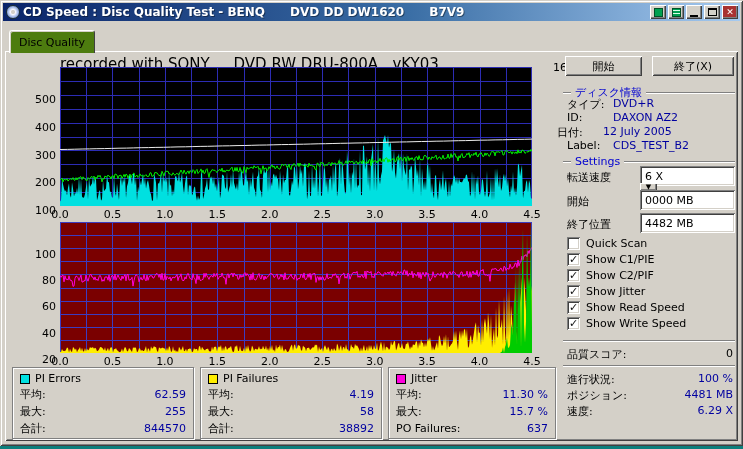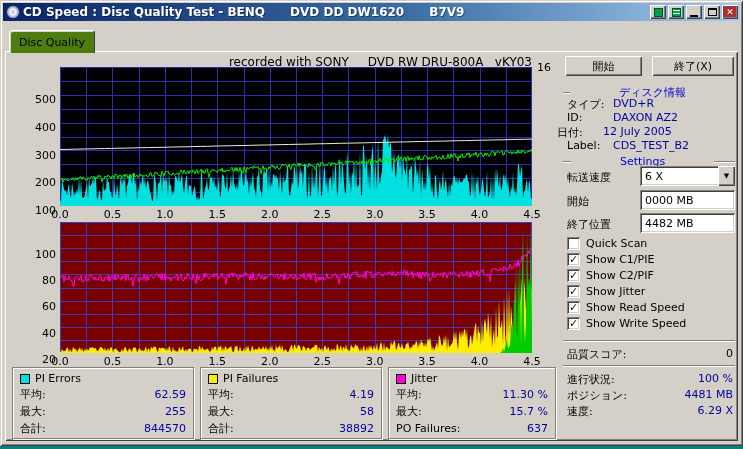--- a/index.html
+++ b/index.html
@@ -26,49 +26,49 @@
   .minglyph{width:8px;height:2px;background:#000;margin-top:7px;}
   .maxglyph{width:9px;height:8px;border:1px solid #000;border-top:2px solid #000;box-sizing:border-box;}
   .tab{position:absolute;left:9px;top:30px;width:84px;height:22px;background:#4d7c0f;z-index:3;
        border-top:1px solid #fff;border-left:1px solid #fff;border-right:1px solid #404040;
        border-radius:3px 3px 0 0;display:flex;align-items:center;justify-content:center;
        box-shadow:inset 1px 1px 0 #d4d0c8;}
   .panel{position:absolute;left:5px;top:51px;width:733px;height:390px;background:#d4d0c8;z-index:1;
        box-shadow:inset 1px 1px 0 #fff, inset -1px -1px 0 #404040,
                   inset 2px 2px 0 #d4d0c8, inset -2px -2px 0 #808080;}
   .abs{position:absolute;z-index:4;}
-  .rec{left:60px;top:55px;width:472px;text-align:right;font-size:12px;white-space:pre;}
+  .rec{left:60px;top:55px;width:472px;text-align:left;font-size:15px;white-space:pre;}
   .chartwrap{position:absolute;z-index:4;overflow:visible;}
   .chartwrap svg{display:block;}
   .tick{position:absolute;font-size:11px;color:#000;pointer-events:none;white-space:nowrap;}
   .tick-left{width:36px;text-align:right;margin-top:33px;}
   .tick-right{width:30px;text-align:left;}
   .tick-x{width:30px;text-align:center;}
   .lgroup{position:absolute;z-index:4;border:1px solid #808080;box-shadow:1px 1px 0 #fff, inset 1px 1px 0 #fff;
        padding:3px 7px;box-sizing:border-box;}
   .lhead{display:flex;align-items:center;height:15px;font-size:11px;}
   .swatch{width:10px;height:10px;border:1px solid #000;margin-right:5px;box-sizing:border-box;}
   .lrow{display:flex;justify-content:space-between;height:17px;align-items:center;}
   .lval{color:#0000a0;}
   .btn{position:absolute;z-index:4;background:#d4d0c8;display:flex;align-items:center;justify-content:center;
        box-shadow:inset 1px 1px 0 #fff, inset -1px -1px 0 #404040,
                   inset 2px 2px 0 #d4d0c8, inset -2px -2px 0 #808080;cursor:default;}
-  .sect{position:absolute;z-index:4;display:flex;align-items:center;gap:45px;}
+  .sect{position:absolute;z-index:4;display:flex;align-items:center;}
   .sline{height:0;border-top:1px solid #808080;border-bottom:1px solid #fff;}
   .w8{width:8px;}
   .grow{flex:1;}
   .slabel{color:#0000d0;margin:0 4px;white-space:nowrap;}
   .prow{position:absolute;z-index:4;display:flex;width:166px;}
   .plabel{flex:0 0 46px;white-space:nowrap;}
   .pval{color:#0000a0;white-space:nowrap;}
   .srow{position:absolute;z-index:4;display:flex;width:166px;justify-content:space-between;}
   .sval{color:#0000a0;}
   .sval.black{color:#000;}
   .inset{background:#fff;box-shadow:inset 1px 1px 0 #808080, inset -1px -1px 0 #fff,
-       inset 2px 2px 0 #404040, inset -2px -2px 0 #d4d0c8;box-sizing:border-box;}
+       inset 2px 2px 0 #404040, inset -2px -2px 0 #d4d0c8;box-sizing:border-box;flex-direction:column;}
   .textbox{position:absolute;z-index:4;padding:4px 0 0 5px;font-size:11px;color:#000;}
   .combo{position:absolute;z-index:4;display:flex;align-items:stretch;}
   .combo-text{flex:1;padding:4px 0 0 5px;}
   .combo-btn{width:17px;background:#d4d0c8;display:flex;align-items:center;justify-content:center;
        font-size:7px;box-shadow:inset 1px 1px 0 #fff, inset -1px -1px 0 #404040, inset -2px -2px 0 #808080;}
   .cbrow{position:absolute;z-index:4;display:flex;align-items:flex-end;}
   .cb{width:13px;height:13px;background:#fff;margin-right:6px;display:flex;align-items:center;justify-content:center;
        font-size:11px;line-height:10px;font-weight:bold;color:#101010;
        box-shadow:inset 1px 1px 0 #808080, inset -1px -1px 0 #fff, inset 2px 2px 0 #404040, inset -2px -2px 0 #d4d0c8;}
 </style>
@@ -135,21 +135,21 @@
         <rect x="0.5" y="0.5" width="471" height="138" fill="none" stroke="#2c2cb4"></rect>
         <polygon points="0,139 0.0,134.5 1.0,133.2 2.0,110.4 3.0,117.3 4.0,121.7 5.0,124.5 6.0,123.0 7.0,128.6 8.0,120.7 9.0,116.2 10.0,128.1 11.0,130.7 12.0,115.2 13.0,121.4 14.0,129.6 15.0,125.2 16.0,127.1 17.0,120.8 18.0,126.9 19.0,109.3 20.0,128.1 21.0,111.7 22.0,129.6 23.0,130.8 24.0,130.5 25.0,126.9 26.0,120.1 27.0,114.4 28.0,132.5 29.0,110.3 30.0,119.8 31.0,118.0 32.0,116.4 33.0,108.7 34.0,117.7 35.0,109.8 36.0,112.2 37.0,133.3 38.0,129.7 39.0,124.7 40.0,122.9 41.0,133.8 42.0,132.0 43.0,113.4 44.0,124.3 45.0,122.7 46.0,121.5 47.0,108.3 48.0,115.0 49.0,115.3 50.0,125.1 51.0,124.4 52.0,130.4 53.0,130.5 54.0,108.9 55.0,125.3 56.0,128.9 57.0,116.6 58.0,124.8 59.0,133.0 60.0,115.1 61.0,108.4 62.0,118.9 63.0,111.0 64.0,115.8 65.0,108.4 66.0,130.9 67.0,119.3 68.0,115.9 69.0,109.0 70.0,107.1 71.0,110.5 72.0,117.4 73.0,106.9 74.0,106.7 75.0,118.6 76.0,110.9 77.0,134.0 78.0,119.4 79.0,124.8 80.0,113.5 81.0,118.4 82.0,112.5 83.0,106.2 84.0,118.1 85.0,110.5 86.0,121.8 87.0,115.7 88.0,112.9 89.0,118.2 90.0,125.1 91.0,127.2 92.0,133.8 93.0,133.4 94.0,106.8 95.0,109.9 96.0,115.8 97.0,133.6 98.0,116.1 99.0,116.8 100.0,113.2 101.0,105.1 102.0,125.9 103.0,105.3 104.0,115.0 105.0,110.5 106.0,115.7 107.0,109.7 108.0,129.9 109.0,104.8 110.0,119.1 111.0,117.3 112.0,129.2 113.0,122.3 114.0,127.7 115.0,109.9 116.0,108.5 117.0,112.1 118.0,114.4 119.0,104.5 120.0,115.8 121.0,112.0 122.0,105.5 123.0,119.3 124.0,127.0 125.0,116.4 126.0,110.1 127.0,108.3 128.0,128.2 129.0,117.2 130.0,119.5 131.0,118.0 132.0,128.4 133.0,126.3 134.0,120.6 135.0,119.4 136.0,128.7 137.0,133.7 138.0,128.6 139.0,133.1 140.0,130.5 141.0,107.2 142.0,103.9 143.0,131.9 144.0,128.5 145.0,121.4 146.0,118.5 147.0,111.3 148.0,122.5 149.0,122.7 150.0,109.4 151.0,111.9 152.0,109.1 153.0,117.4 154.0,109.1 155.0,121.0 156.0,116.3 157.0,124.6 158.0,117.4 159.0,109.6 160.0,131.2 161.0,125.8 162.0,107.8 163.0,107.7 164.0,109.3 165.0,120.1 166.0,122.3 167.0,104.5 168.0,125.6 169.0,122.1 170.0,118.4 171.0,107.1 172.0,120.6 173.0,102.3 174.0,115.8 175.0,119.5 176.0,122.6 177.0,116.1 178.0,124.0 179.0,104.8 180.0,114.9 181.0,101.4 182.0,106.0 183.0,117.2 184.0,119.1 185.0,110.5 186.0,102.8 187.0,115.2 188.0,111.7 189.0,128.0 190.0,110.4 191.0,120.3 192.0,113.0 193.0,104.8 194.0,120.5 195.0,123.4 196.0,130.2 197.0,110.3 198.0,108.6 199.0,100.7 200.0,122.5 201.0,124.4 202.0,130.9 203.0,108.7 204.0,101.6 205.0,106.4 206.0,104.8 207.0,100.1 208.0,125.3 209.0,99.4 210.0,123.4 211.0,114.5 212.0,119.5 213.0,108.2 214.0,106.5 215.0,111.2 216.0,107.6 217.0,111.1 218.0,112.0 219.0,123.3 220.0,103.4 221.0,115.8 222.0,127.9 223.0,107.1 224.0,116.2 225.0,112.7 226.0,113.0 227.0,100.7 228.0,98.3 229.0,127.2 230.0,129.1 231.0,122.3 232.0,113.5 233.0,118.3 234.0,99.2 235.0,101.0 236.0,113.0 237.0,99.0 238.0,122.3 239.0,114.2 240.0,98.0 241.0,107.2 242.0,102.6 243.0,120.0 244.0,98.2 245.0,95.8 246.0,100.5 247.0,132.4 248.0,126.1 249.0,103.6 250.0,128.4 251.0,129.2 252.0,97.2 253.0,121.8 254.0,109.3 255.0,122.0 256.0,100.8 257.0,103.5 258.0,129.8 259.0,114.1 260.0,92.4 261.0,128.7 262.0,128.5 263.0,116.2 264.0,99.1 265.0,103.0 266.0,120.4 267.0,110.8 268.0,127.2 269.0,111.1 270.0,112.9 271.0,108.1 272.0,124.3 273.0,97.8 274.0,118.2 275.0,100.9 276.0,94.4 277.0,129.7 278.0,123.1 279.0,98.9 280.0,90.7 281.0,118.3 282.0,92.7 283.0,101.4 284.0,116.1 285.0,126.5 286.0,125.8 287.0,83.7 288.0,97.4 289.0,118.2 290.0,105.2 291.0,127.0 292.0,104.8 293.0,109.0 294.0,90.9 295.0,122.0 296.0,92.0 297.0,121.3 298.0,117.5 299.0,119.2 300.0,83.1 301.0,128.2 302.0,127.9 303.0,78.5 304.0,79.1 305.0,102.7 306.0,97.1 307.0,89.2 308.0,119.3 309.0,98.9 310.0,124.5 311.0,93.3 312.0,85.2 313.0,77.1 314.0,124.1 315.0,92.8 316.0,104.9 317.0,124.5 318.0,68.7 319.0,110.1 320.0,117.5 321.0,108.8 322.0,104.2 323.0,73.6 324.0,70.8 325.0,68.1 326.0,72.9 327.0,76.9 328.0,68.1 329.0,80.7 330.0,75.5 331.0,76.9 332.0,104.9 333.0,98.9 334.0,82.1 335.0,105.5 336.0,111.7 337.0,95.8 338.0,90.2 339.0,86.3 340.0,102.6 341.0,86.3 342.0,114.8 343.0,86.6 344.0,99.9 345.0,105.1 346.0,108.3 347.0,86.3 348.0,123.5 349.0,101.8 350.0,103.3 351.0,98.2 352.0,100.6 353.0,127.3 354.0,111.9 355.0,88.8 356.0,100.2 357.0,109.6 358.0,102.2 359.0,118.5 360.0,91.4 361.0,129.4 362.0,101.2 363.0,114.3 364.0,123.4 365.0,113.1 366.0,123.7 367.0,100.0 368.0,95.1 369.0,112.9 370.0,98.3 371.0,126.8 372.0,115.8 373.0,126.9 374.0,131.6 375.0,109.3 376.0,107.7 377.0,126.2 378.0,133.2 379.0,117.7 380.0,111.8 381.0,123.3 382.0,116.2 383.0,103.2 384.0,124.1 385.0,115.9 386.0,111.3 387.0,124.0 388.0,130.3 389.0,113.5 390.0,129.8 391.0,116.4 392.0,119.4 393.0,112.6 394.0,108.1 395.0,110.6 396.0,115.9 397.0,109.7 398.0,117.5 399.0,110.6 400.0,115.0 401.0,115.0 402.0,115.5 403.0,113.3 404.0,110.7 405.0,112.1 406.0,107.5 407.0,108.1 408.0,113.7 409.0,115.2 410.0,129.4 411.0,126.2 412.0,103.9 413.0,127.7 414.0,106.3 415.0,132.6 416.0,110.9 417.0,117.8 418.0,108.3 419.0,125.3 420.0,128.0 421.0,123.4 422.0,111.7 423.0,113.3 424.0,123.2 425.0,130.1 426.0,123.6 427.0,103.6 428.0,130.5 429.0,128.6 430.0,125.3 431.0,109.7 432.0,133.4 433.0,110.1 434.0,133.2 435.0,101.2 436.0,116.6 437.0,101.1 438.0,113.0 439.0,120.4 440.0,107.5 441.0,124.0 442.0,120.7 443.0,110.5 444.0,106.7 445.0,114.3 446.0,107.1 447.0,119.5 448.0,111.0 449.0,124.0 450.0,130.5 451.0,118.2 452.0,124.4 453.0,104.4 454.0,126.5 455.0,120.4 456.0,128.8 457.0,119.7 458.0,96.5 459.0,98.0 460.0,109.6 461.0,103.6 462.0,98.1 463.0,131.6 464.0,124.2 465.0,123.7 466.0,115.2 467.0,113.1 468.0,125.6 469.0,113.0 470.0,116.4 471.0,131.4 472.0,131.5 472,139" fill="#00e0e0" stroke="none"></polygon>
         <polyline points="0.0,112.9 1.0,112.3 2.0,111.0 3.0,114.9 4.0,112.1 5.0,112.7 6.0,113.0 7.0,111.6 8.0,114.1 9.0,112.9 10.0,111.9 11.0,111.8 12.0,112.6 13.0,110.6 14.0,113.0 15.0,113.3 16.0,110.7 17.0,113.0 18.0,110.6 19.0,111.5 20.0,109.9 21.0,109.8 22.0,112.6 23.0,109.8 24.0,111.3 25.0,111.4 26.0,113.5 27.0,113.7 28.0,110.5 29.0,111.6 30.0,111.9 31.0,109.8 32.0,109.6 33.0,110.6 34.0,109.1 35.0,112.8 36.0,110.1 37.0,111.4 38.0,108.3 39.0,109.9 40.0,108.3 41.0,110.8 42.0,114.9 43.0,111.4 44.0,112.2 45.0,108.9 46.0,110.1 47.0,109.8 48.0,108.0 49.0,109.4 50.0,109.5 51.0,112.0 52.0,109.0 53.0,108.6 54.0,111.5 55.0,107.1 56.0,107.3 57.0,108.1 58.0,111.6 59.0,108.5 60.0,108.6 61.0,108.1 62.0,111.3 63.0,109.7 64.0,107.4 65.0,109.9 66.0,107.1 67.0,107.8 68.0,111.4 69.0,108.8 70.0,107.1 71.0,110.8 72.0,108.0 73.0,106.8 74.0,105.9 75.0,110.1 76.0,108.9 77.0,108.1 78.0,110.5 79.0,109.3 80.0,106.9 81.0,108.9 82.0,108.6 83.0,109.0 84.0,109.2 85.0,108.7 86.0,107.6 87.0,109.4 88.0,109.5 89.0,109.1 90.0,105.8 91.0,105.8 92.0,109.5 93.0,108.8 94.0,108.0 95.0,105.2 96.0,106.0 97.0,105.7 98.0,107.6 99.0,108.3 100.0,108.7 101.0,109.4 102.0,104.3 103.0,106.6 104.0,108.9 105.0,105.2 106.0,104.0 107.0,104.5 108.0,104.2 109.0,106.9 110.0,106.6 111.0,107.8 112.0,108.3 113.0,105.8 114.0,107.4 115.0,108.2 116.0,107.1 117.0,106.1 118.0,107.6 119.0,107.6 120.0,105.2 121.0,103.0 122.0,105.2 123.0,106.7 124.0,103.1 125.0,105.5 126.0,107.2 127.0,105.0 128.0,103.9 129.0,106.6 130.0,103.6 131.0,104.4 132.0,105.6 133.0,102.7 134.0,103.7 135.0,106.7 136.0,103.7 137.0,102.4 138.0,106.5 139.0,105.1 140.0,104.1 141.0,101.9 142.0,105.7 143.0,103.1 144.0,106.5 145.0,106.1 146.0,102.7 147.0,101.7 148.0,105.9 149.0,110.5 150.0,105.1 151.0,104.8 152.0,102.6 153.0,103.1 154.0,103.3 155.0,103.3 156.0,104.6 157.0,105.5 158.0,103.6 159.0,103.1 160.0,102.3 161.0,104.2 162.0,101.1 163.0,105.1 164.0,103.2 165.0,105.2 166.0,103.4 167.0,103.2 168.0,103.5 169.0,104.0 170.0,102.3 171.0,101.5 172.0,100.1 173.0,104.2 174.0,104.3 175.0,100.5 176.0,104.2 177.0,100.4 178.0,104.6 179.0,104.6 180.0,100.4 181.0,104.5 182.0,104.3 183.0,106.3 184.0,99.6 185.0,102.5 186.0,105.6 187.0,100.2 188.0,102.1 189.0,101.6 190.0,100.8 191.0,100.5 192.0,100.2 193.0,101.7 194.0,98.7 195.0,100.4 196.0,100.3 197.0,100.3 198.0,99.3 199.0,102.4 200.0,101.2 201.0,106.8 202.0,102.6 203.0,98.7 204.0,102.4 205.0,101.0 206.0,101.2 207.0,103.8 208.0,102.6 209.0,99.7 210.0,101.5 211.0,99.5 212.0,97.8 213.0,100.3 214.0,98.9 215.0,101.7 216.0,101.1 217.0,98.9 218.0,101.1 219.0,102.2 220.0,101.9 221.0,99.4 222.0,97.0 223.0,98.3 224.0,98.5 225.0,97.2 226.0,97.8 227.0,100.5 228.0,100.2 229.0,97.1 230.0,101.0 231.0,102.5 232.0,97.8 233.0,98.7 234.0,96.5 235.0,97.9 236.0,99.5 237.0,98.5 238.0,96.1 239.0,99.6 240.0,96.0 241.0,98.5 242.0,97.5 243.0,98.7 244.0,98.3 245.0,99.9 246.0,97.5 247.0,98.9 248.0,100.2 249.0,96.1 250.0,98.9 251.0,98.0 252.0,98.1 253.0,99.6 254.0,98.9 255.0,102.2 256.0,103.1 257.0,96.3 258.0,96.3 259.0,98.9 260.0,99.7 261.0,95.2 262.0,96.3 263.0,95.6 264.0,99.2 265.0,98.8 266.0,97.3 267.0,98.7 268.0,96.8 269.0,95.4 270.0,96.4 271.0,99.0 272.0,95.4 273.0,97.0 274.0,96.6 275.0,95.9 276.0,97.7 277.0,97.0 278.0,97.1 279.0,93.5 280.0,96.6 281.0,94.9 282.0,97.1 283.0,98.2 284.0,97.3 285.0,96.3 286.0,93.8 287.0,96.3 288.0,96.6 289.0,93.7 290.0,95.0 291.0,95.2 292.0,94.0 293.0,95.2 294.0,97.0 295.0,95.4 296.0,94.4 297.0,94.9 298.0,97.4 299.0,95.2 300.0,95.3 301.0,94.3 302.0,96.8 303.0,93.1 304.0,94.0 305.0,96.2 306.0,96.1 307.0,94.8 308.0,96.3 309.0,92.8 310.0,92.4 311.0,98.8 312.0,91.6 313.0,95.6 314.0,94.0 315.0,93.9 316.0,93.8 317.0,95.9 318.0,93.8 319.0,94.3 320.0,91.3 321.0,94.8 322.0,94.4 323.0,91.9 324.0,94.8 325.0,92.0 326.0,90.8 327.0,91.2 328.0,95.3 329.0,92.3 330.0,95.0 331.0,93.8 332.0,91.8 333.0,92.4 334.0,91.7 335.0,94.8 336.0,94.3 337.0,90.2 338.0,89.8 339.0,93.2 340.0,91.0 341.0,90.3 342.0,93.4 343.0,93.3 344.0,91.1 345.0,89.9 346.0,94.5 347.0,90.9 348.0,89.4 349.0,93.6 350.0,90.9 351.0,92.7 352.0,90.6 353.0,92.4 354.0,93.6 355.0,90.9 356.0,89.8 357.0,89.9 358.0,93.0 359.0,88.6 360.0,92.2 361.0,92.9 362.0,92.5 363.0,92.9 364.0,88.9 365.0,88.3 366.0,89.0 367.0,90.8 368.0,92.6 369.0,90.0 370.0,91.5 371.0,92.6 372.0,89.7 373.0,91.1 374.0,90.4 375.0,89.8 376.0,88.1 377.0,92.4 378.0,91.7 379.0,89.9 380.0,90.1 381.0,92.4 382.0,91.6 383.0,88.2 384.0,91.8 385.0,91.8 386.0,90.8 387.0,91.2 388.0,87.0 389.0,91.3 390.0,91.1 391.0,86.6 392.0,90.5 393.0,88.0 394.0,87.4 395.0,86.5 396.0,90.3 397.0,89.6 398.0,94.0 399.0,88.8 400.0,91.0 401.0,87.8 402.0,86.5 403.0,90.7 404.0,90.2 405.0,90.2 406.0,88.5 407.0,86.4 408.0,87.8 409.0,85.7 410.0,90.6 411.0,87.9 412.0,87.5 413.0,88.6 414.0,86.2 415.0,87.8 416.0,85.2 417.0,89.1 418.0,90.0 419.0,87.0 420.0,87.0 421.0,85.6 422.0,87.4 423.0,89.7 424.0,89.0 425.0,85.9 426.0,88.4 427.0,86.1 428.0,87.2 429.0,89.4 430.0,88.5 431.0,85.6 432.0,84.2 433.0,85.2 434.0,84.8 435.0,88.9 436.0,84.7 437.0,85.3 438.0,84.6 439.0,85.0 440.0,85.5 441.0,84.5 442.0,83.6 443.0,88.0 444.0,87.9 445.0,84.4 446.0,83.7 447.0,83.9 448.0,84.6 449.0,86.0 450.0,85.1 451.0,84.6 452.0,87.1 453.0,84.7 454.0,85.7 455.0,86.5 456.0,84.8 457.0,86.7 458.0,82.8 459.0,86.1 460.0,84.5 461.0,86.1 462.0,82.9 463.0,83.7 464.0,84.0 465.0,86.4 466.0,85.5 467.0,84.4 468.0,85.3 469.0,83.5 470.0,84.5 471.0,82.4 472.0,84.4" fill="none" stroke="#00ee00" stroke-width="1"></polyline>
         <polyline points="0.0,82.5 7.4,82.4 14.8,82.2 22.1,82.0 29.5,81.9 36.9,81.7 44.3,81.6 51.6,81.4 59.0,81.2 66.4,81.1 73.8,80.9 81.1,80.7 88.5,80.6 95.9,80.4 103.3,80.3 110.6,80.1 118.0,79.9 125.4,79.8 132.8,79.6 140.1,79.4 147.5,79.3 154.9,79.1 162.3,78.9 169.6,78.8 177.0,78.6 184.4,78.5 191.8,78.3 199.1,78.1 206.5,78.0 213.9,77.8 221.3,77.6 228.6,77.5 236.0,77.3 243.4,77.2 250.8,77.0 258.1,76.8 265.5,76.7 272.9,76.5 280.3,76.3 287.6,76.2 295.0,76.0 302.4,75.9 309.8,75.7 317.1,75.5 324.5,75.4 331.9,75.2 339.3,75.0 346.6,74.9 354.0,74.7 361.4,74.5 368.8,74.4 376.1,74.2 383.5,74.1 390.9,73.9 398.3,73.7 405.6,73.6 413.0,73.4 420.4,73.2 427.8,73.1 435.1,72.9 442.5,72.8 449.9,72.6 457.3,72.4 464.6,72.3 472.0,72.1" fill="none" stroke="#ececec" stroke-width="1"></polyline>
       </svg>
       <div class="tick tick-left" style="right: calc(100% + 4px); top: -7px;">500</div>
       <div class="tick tick-left" style="right: calc(100% + 4px); top: 20.8px;">400</div>
       <div class="tick tick-left" style="right: calc(100% + 4px); top: 48.6px;">300</div>
       <div class="tick tick-left" style="right: calc(100% + 4px); top: 76.4px;">200</div>
       <div class="tick tick-left" style="right: calc(100% + 4px); top: 104.2px;">100</div>
-      <div class="tick tick-right" style="left: calc(100% + 5px); top: -6px;">16</div>
+      <div class="tick tick-right" style="left: calc(100% + 5px); top: -6px; text-align: right;">16</div>
       <div class="tick tick-x" style="left: -15px; top: calc(100% + 2px);">0.0</div>
       <div class="tick tick-x" style="left: 37.4444px; top: calc(100% + 2px);">0.5</div>
       <div class="tick tick-x" style="left: 89.8889px; top: calc(100% + 2px);">1.0</div>
       <div class="tick tick-x" style="left: 142.333px; top: calc(100% + 2px);">1.5</div>
       <div class="tick tick-x" style="left: 194.778px; top: calc(100% + 2px);">2.0</div>
       <div class="tick tick-x" style="left: 247.222px; top: calc(100% + 2px);">2.5</div>
       <div class="tick tick-x" style="left: 299.667px; top: calc(100% + 2px);">3.0</div>
       <div class="tick tick-x" style="left: 352.111px; top: calc(100% + 2px);">3.5</div>
       <div class="tick tick-x" style="left: 404.556px; top: calc(100% + 2px);">4.0</div>
       <div class="tick tick-x" style="left: 457px; top: calc(100% + 2px);">4.5</div>

